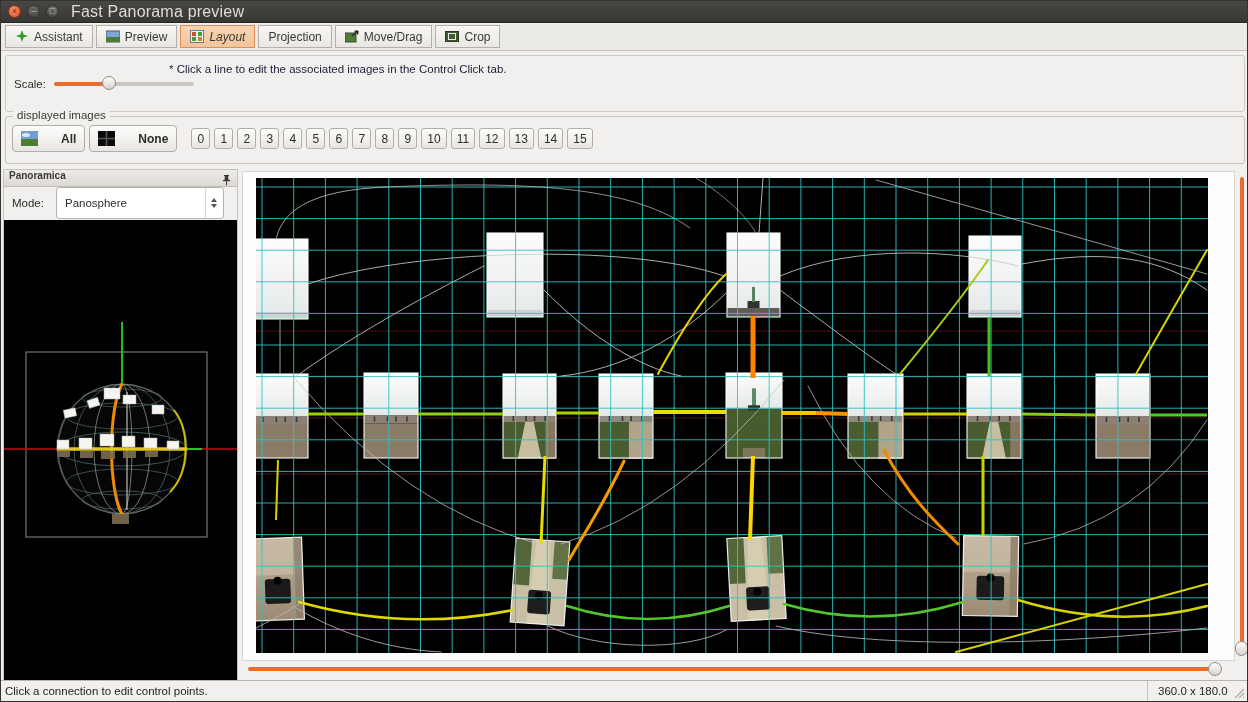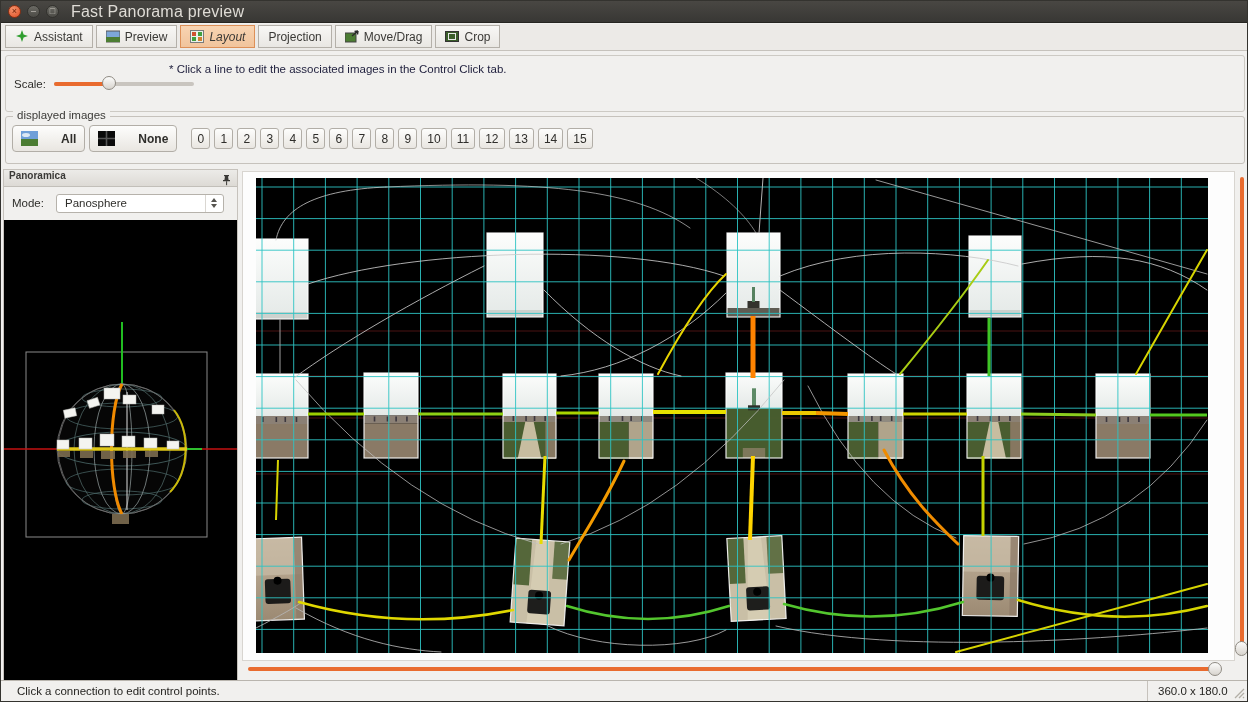--- a/index.html
+++ b/index.html
@@ -49,21 +49,21 @@
   .numrow{display:flex;gap:4px;margin-left:10px;}
 
   
   .leftpanel{position:absolute;left:2px;top:168px;width:235px;height:513px;background:#f1f0ee;border:1px solid #c6c2bc;}
   .panel-header{position:relative;height:17px;background:linear-gradient(#ecebe8,#dddad5);
     border-bottom:1px solid #c2bfb9;display:flex;}
   .panel-title{font-size:10px;font-weight:bold;color:#3a3936;margin-left:5px;}
   .pin{position:absolute;right:5px;top:2px;width:11px;height:12px;}
   .mode-row{height:32px;display:flex;align-items:center;padding-left:8px;background:#f1f0ee;}
   .mode-label{font-size:11.5px;color:#2e2d2a;}
-  .combo{position:relative;margin-left:12px;width:168px;height:19px;background:#fff;
+  .combo{position:relative;margin-left:12px;width:168px;height:32px;background:#fff;
     border:1px solid #b6b2ab;border-radius:3px;display:flex;align-items:center;}
   .combo-text{font-size:11.5px;color:#2f2e2b;margin-left:8px;}
   .combo-spin{position:absolute;right:0;top:0;bottom:0;width:18px;border-left:1px solid #dad7d2;
     display:flex;flex-direction:column;align-items:center;justify-content:center;gap:2px;}
   .arr-up{width:0;height:0;border-left:3.5px solid transparent;border-right:3.5px solid transparent;border-bottom:4px solid #56544f;}
   .arr-dn{width:0;height:0;border-left:3.5px solid transparent;border-right:3.5px solid transparent;border-top:4px solid #56544f;}
   .view3d{position:absolute;left:0;top:50px;width:233px;height:461px;background:#000;}
 
   
   .canvas-widget{position:absolute;left:241px;top:170px;width:993px;height:490px;background:#fdfdfd;border:1px solid #d8d5d0;}
@@ -73,21 +73,21 @@
   .vslider{position:absolute;left:1234px;top:172px;width:14px;height:490px;}
   .vslider .track{position:absolute;left:5px;top:4px;width:4px;height:474px;background:#e96b2e;border-radius:2px;}
   .vslider .knob{left:0;top:468px;width:13px;height:15px;border-radius:7px;}
   .hslider{position:absolute;left:243px;top:659px;width:990px;height:18px;}
   .hslider .track{position:absolute;left:4px;top:7px;width:962px;height:4px;background:#e96b2e;border-radius:2px;}
   .hslider .knob{top:2px;left:964px;}
 
   
   .statusbar{position:absolute;left:0;right:0;bottom:0;height:21px;background:#f1f0ee;
     border-top:1px solid #b9b5ae;display:flex;font-size:11.5px;color:#262522;align-items:center;}
-  .status-msg{flex:1;padding-left:16px;}
+  .status-msg{flex:1;padding-left:4px;}
   .status-size{width:100px;border-left:1px solid #c6c2bc;height:100%;display:flex;align-items:center;padding-left:10px;}
   .grip{position:absolute;right:1px;bottom:1px;width:13px;height:13px;}
 </style>
 </head>
 <body>
 
 <div class="window">
 
   <div class="titlebar">
     <div class="winbtns">

